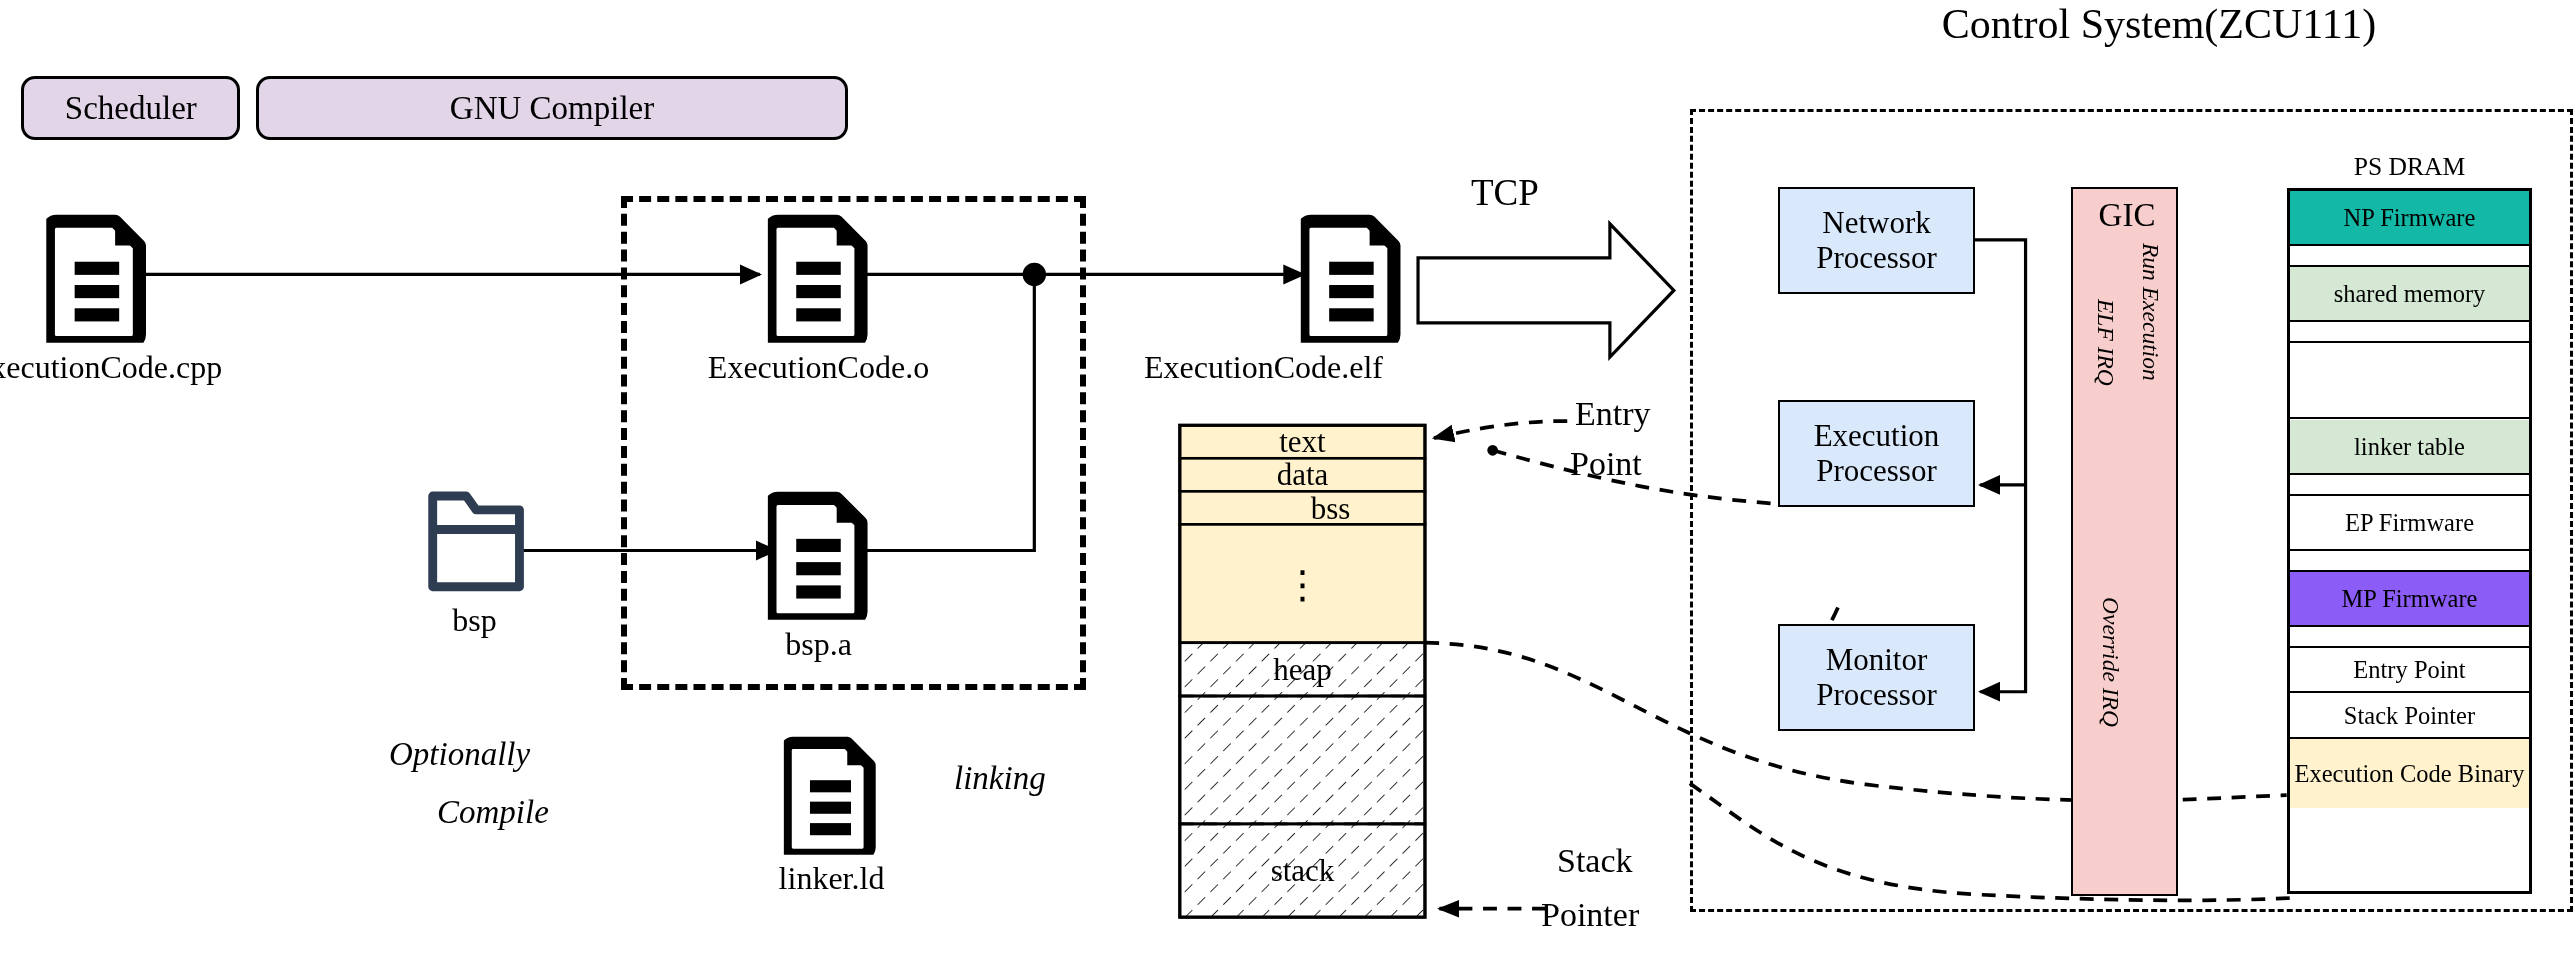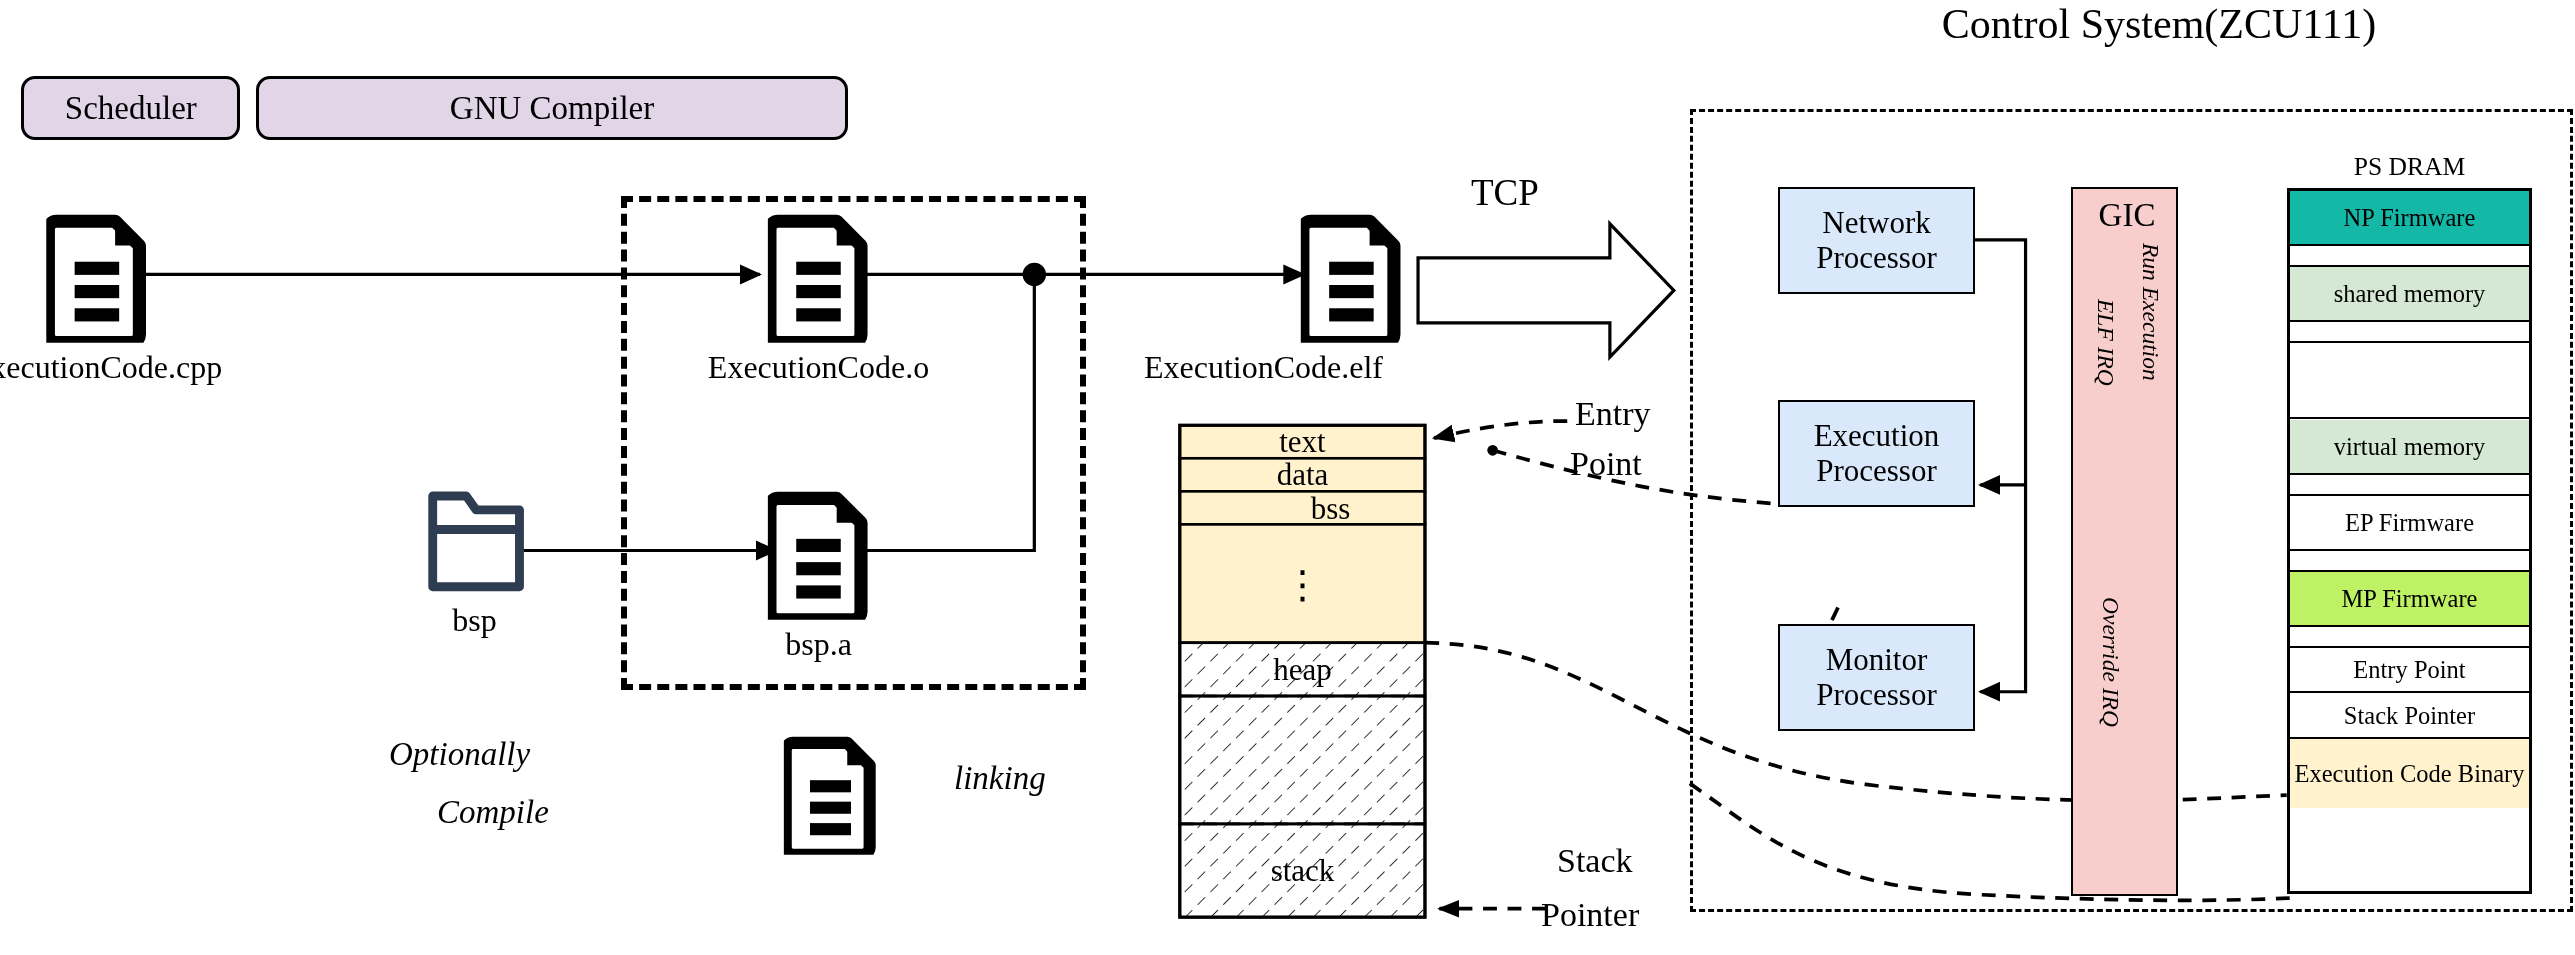--- a/index.html
+++ b/index.html
@@ -141,20 +141,21 @@
   <div class="flabel" style="left:-53px;top:349px;width:299px;text-align:center;">ExecutionCode.cpp</div>
 
   <div class="flabel" style="left:669px;top:349px;width:299px;text-align:center;">ExecutionCode.o</div>
 
   <div class="flabel" style="left:1093px;top:349px;width:341px;text-align:center;">ExecutionCode.elf</div>
 
   <div class="flabel" style="left:373px;top:602px;width:203px;text-align:center;">bsp</div>
 
   <div class="flabel" style="left:717px;top:626px;width:203px;text-align:center;">bsp.a</div>
 
+  <div class="flabel" style="left:682px;top:860px;width:299px;text-align:center;">linker.ld</div>
 
   <div class="plain ital" style="left:389px;top:736px;">Optionally</div>
   <div class="plain ital" style="left:405px;top:794px;margin-left:32px;">Compile</div>
 
   <div class="plain ital" style="left:954px;top:760px;">linking</div>
 
   <div class="plain" style="left:1471px;top:171px;font-size:37px;">TCP</div>
 
   <div class="abs ctr" style="left:1180px;top:425px;width:245px;height:33px;font-size:31px;">text</div>
   <div class="abs ctr" style="left:1180px;top:458px;width:245px;height:33px;font-size:31px;">data</div>
@@ -192,25 +193,25 @@
   <div class="vtxt" style="left:2124px;top:597px;transform:rotate(90deg);">Override IRQ</div>
 
   <div class="dramlabel" style="left:2287px;top:152px;width:245px;text-align:center;">PS DRAM</div>
 
   <div class="dram" style="left:2287px;top:188px;width:245px;height:706px;">
     <div class="dramrow" style="top:0px;height:55px;background:#14b8a6;">NP Firmware</div>
     <div class="dramrow" style="top:55px;height:21.3px;background:#ffffff;"></div>
     <div class="dramrow" style="top:76px;height:55px;background:#d5e8d4;">shared memory</div>
     <div class="dramrow" style="top:131px;height:21.3px;background:#ffffff;"></div>
     <div class="dramrow" style="top:207px;height:21.3px;background:#ffffff;"></div>
-    <div class="dramrow" style="top:229px;height:55px;background:#d5e8d4;">virtual memory</div>
+    <div class="dramrow" style="top:229px;height:55px;background:#d5e8d4;">linker table</div>
     <div class="dramrow" style="top:284px;height:21.3px;background:#ffffff;"></div>
     <div class="dramrow" style="top:305px;height:55px;background:#ffffff;">EP Firmware</div>
     <div class="dramrow" style="top:360px;height:21.3px;background:#ffffff;"></div>
-    <div class="dramrow" style="top:381px;height:55px;background:#bef264;">MP Firmware</div>
+    <div class="dramrow" style="top:381px;height:55px;background:#8b5cf6;">MP Firmware</div>
     <div class="dramrow" style="top:436px;height:21.3px;background:#ffffff;"></div>
     <div class="dramrow" style="top:457px;height:45px;background:#ffffff;">Entry Point</div>
     <div class="dramrow" style="top:503px;height:45px;background:#ffffff;">Stack Pointer</div>
     <div class="dramrow" style="top:548px;height:69px;background:#fff2cc;border-bottom:none;">Execution Code Binary</div>
   </div>
 
 </div>
 
 
 </body></html>

